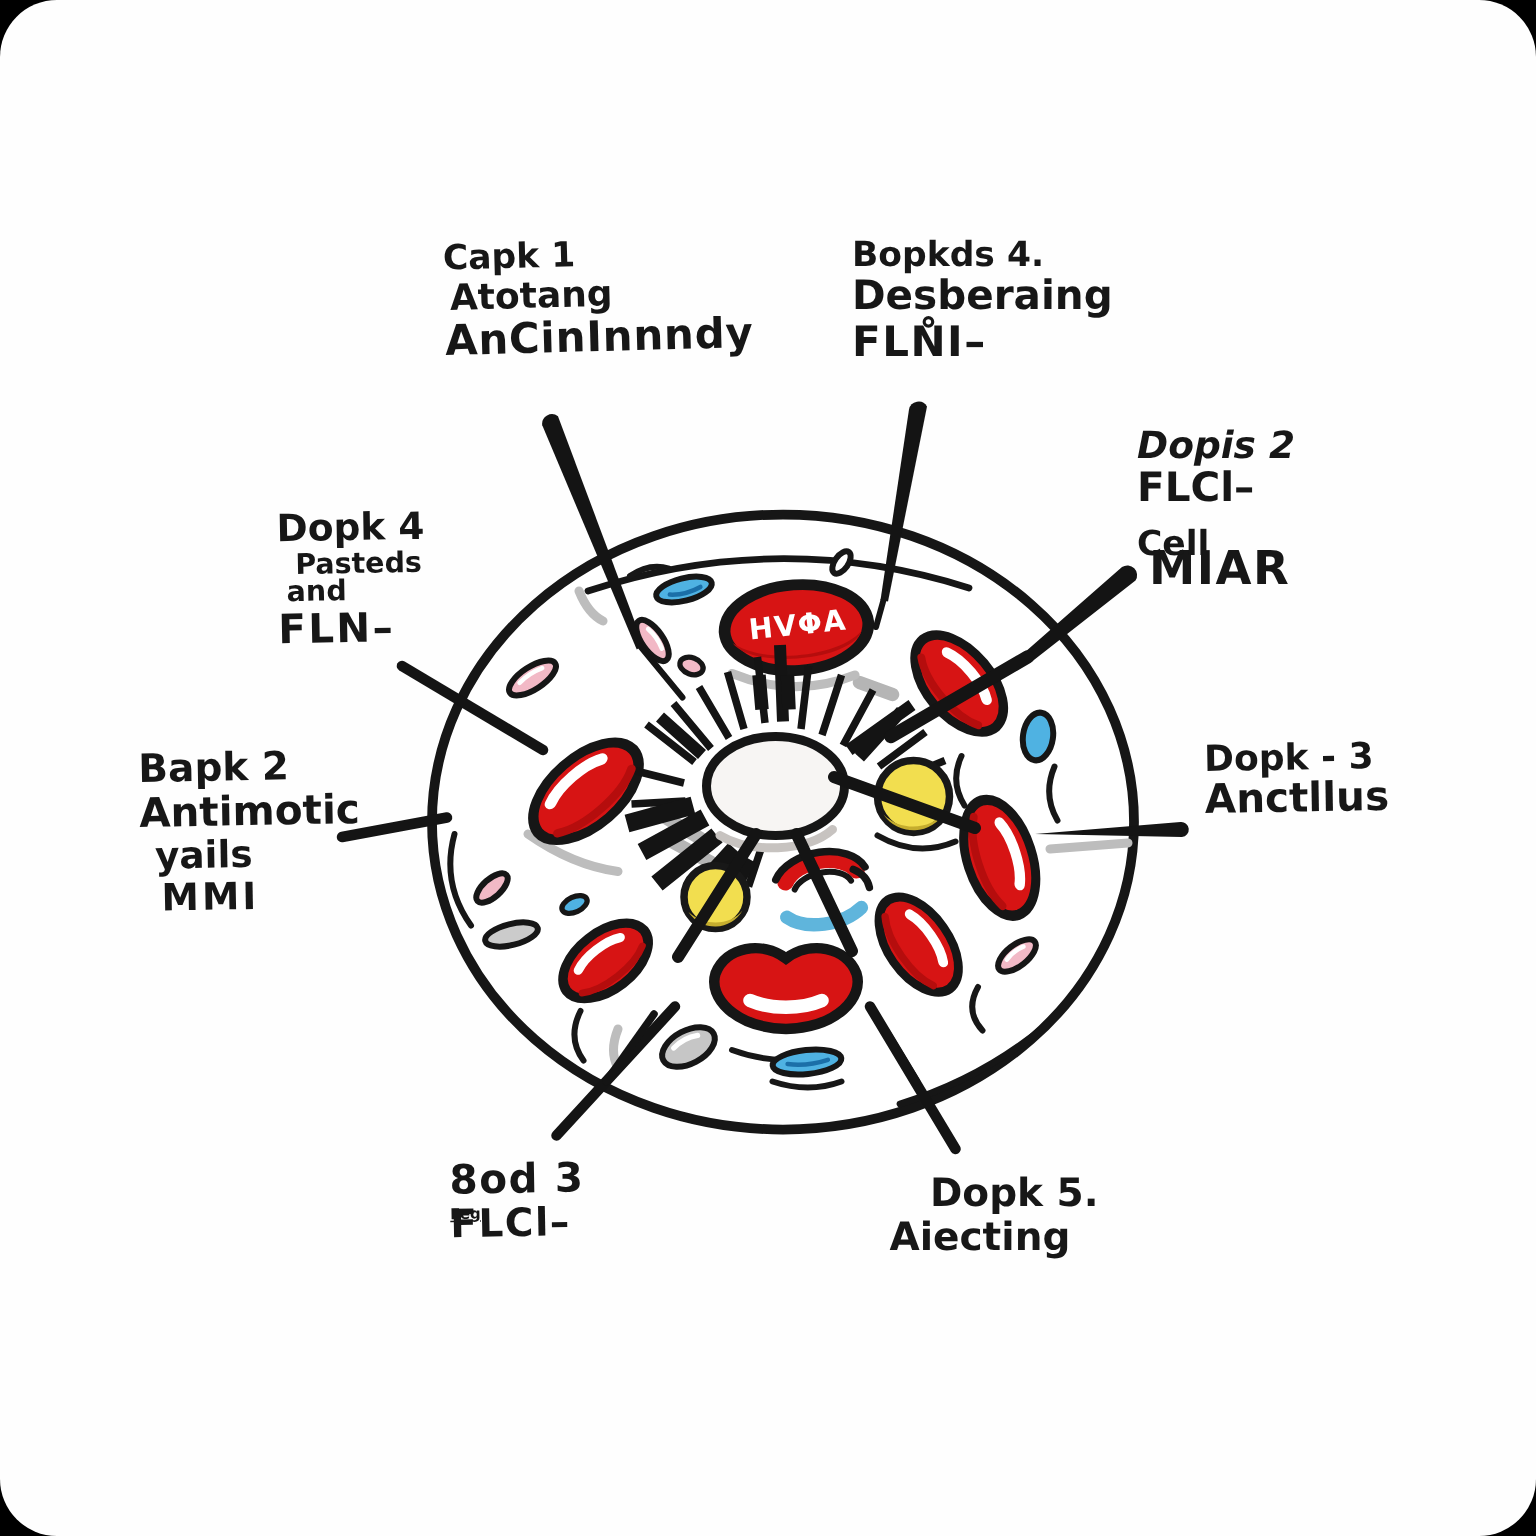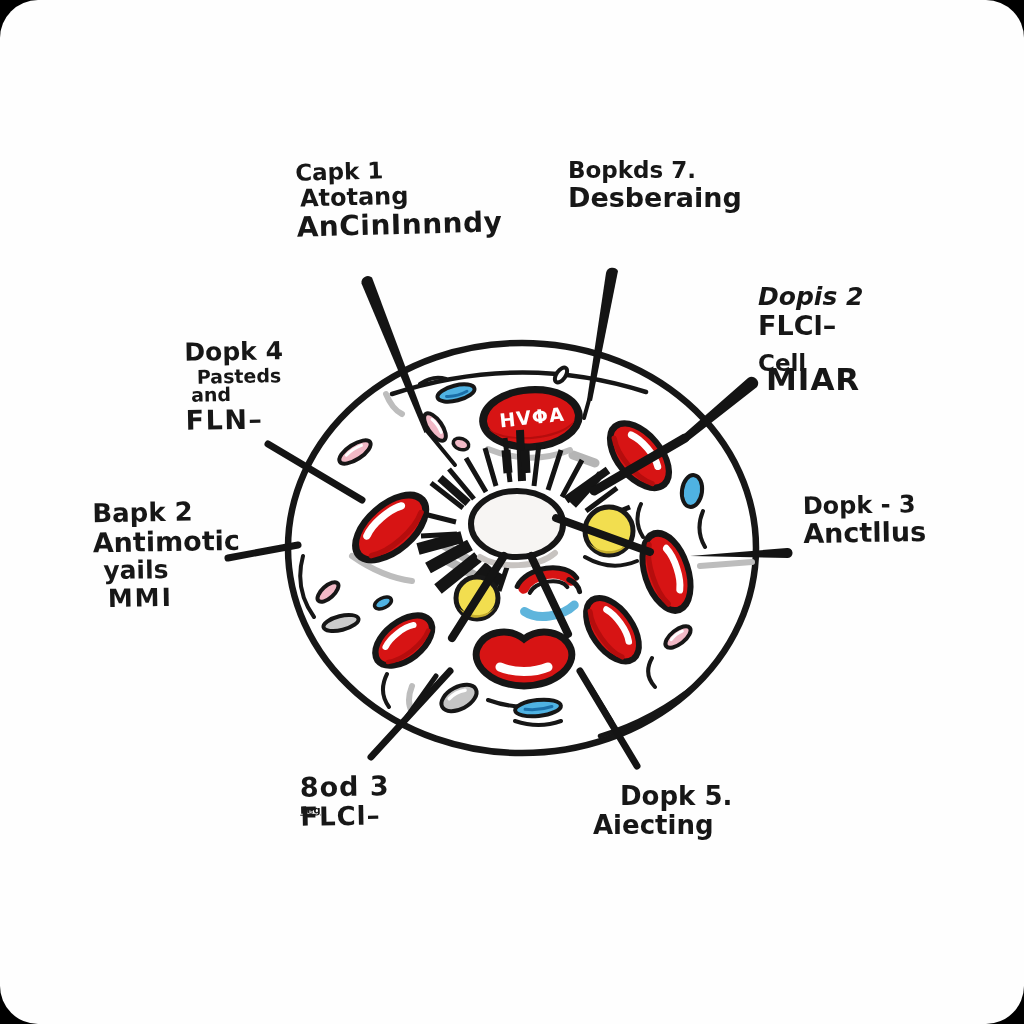--- a/index.html
+++ b/index.html
@@ -196,22 +196,23 @@
     </g>
   </svg>
 
   <div class="label lbl-capk1">
     <span class="l1">Capk 1</span>
     <span class="l2">Atotang</span>
     <span class="l3">AnCinInnndy</span>
   </div>
 
   <div class="label lbl-bopkds7">
-    <span class="l1">Bopkds 7.</span>
+    <span class="l1">Bopkds 4.</span>
     <span class="l2">Desberaing</span>
+    <span class="l3">FLN̊I–</span>
   </div>
 
   <div class="label lbl-dopis2">
     <span class="l1">Dopis 2</span>
     <span class="l2"><span>FLCl–</span><span class="sub">Cell</span></span>
     <span class="l3">MIAR</span>
   </div>
 
   <div class="label lbl-dopk4">
     <span class="l1">Dopk 4</span>

